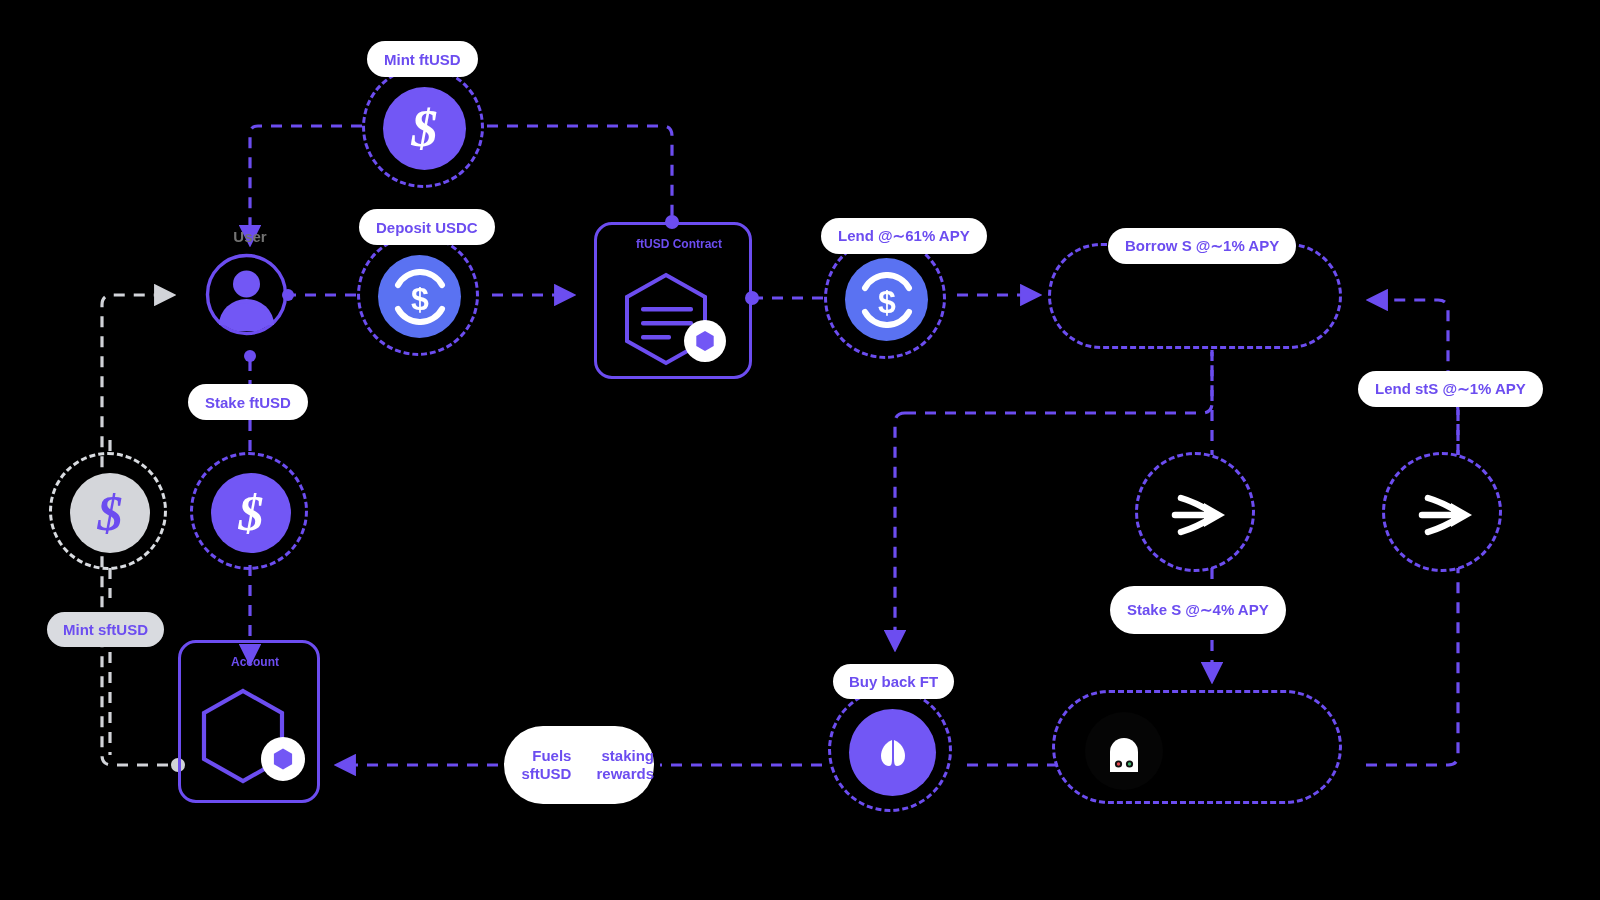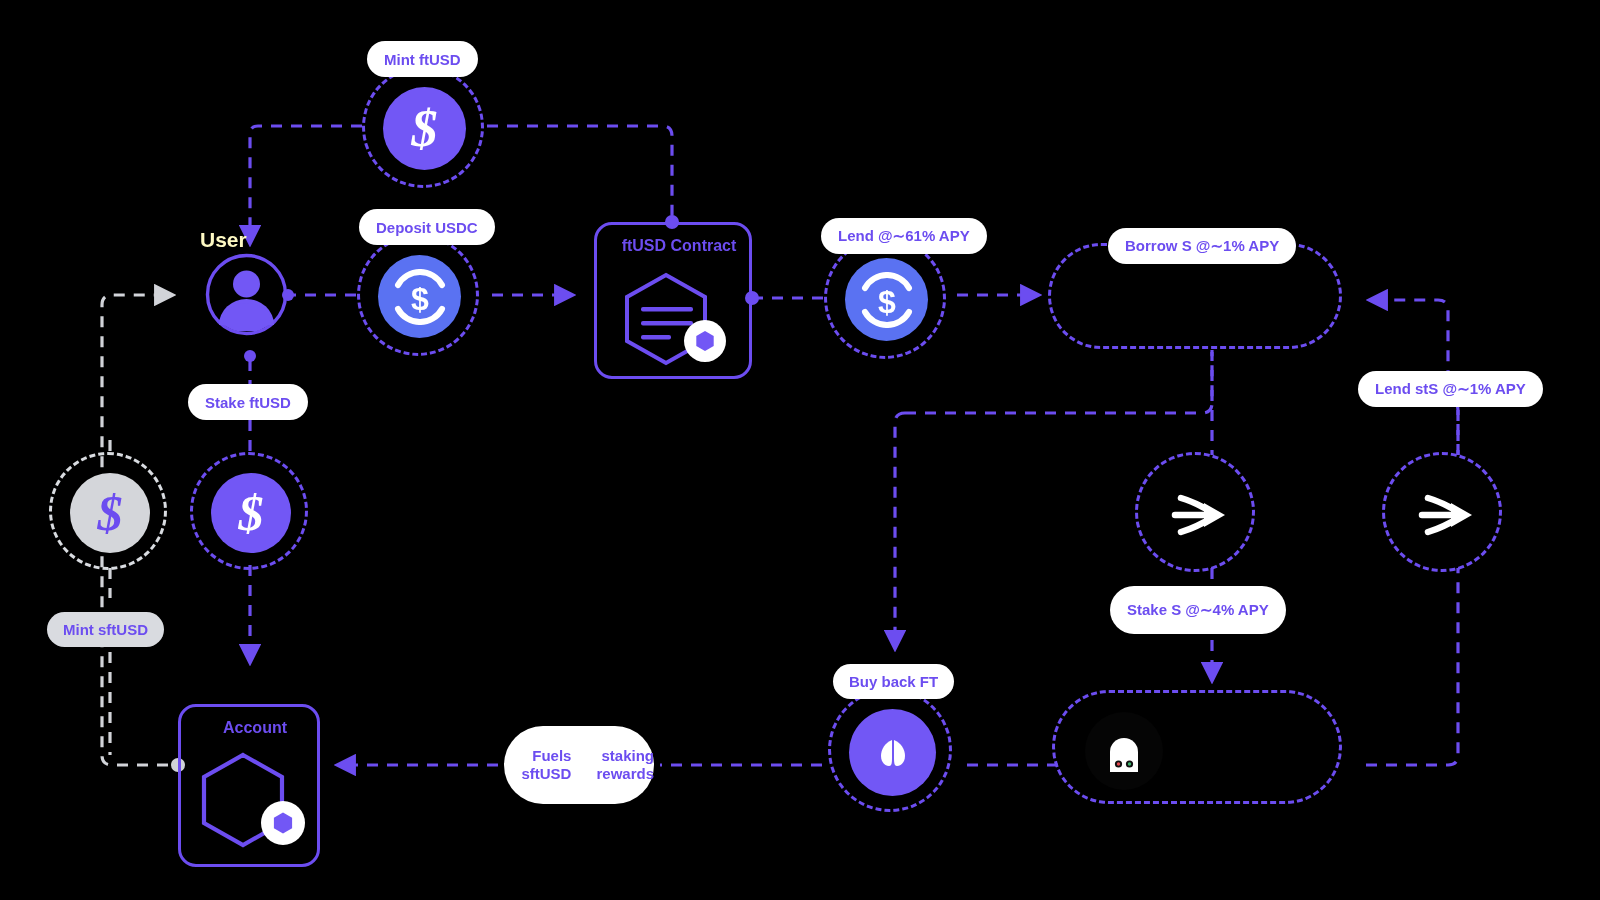--- a/index.html
+++ b/index.html
@@ -25,26 +25,26 @@
   
   .pill{position:absolute;display:flex;align-items:center;justify-content:center;
         background:#fff;color:#6c4df0;border-radius:999px;font-weight:700;
         white-space:nowrap;box-sizing:border-box;z-index:6;text-align:right;}
   .pill.gray{background:#d9dbe0;}
   .pill.two-line{white-space:normal;line-height:1.2;}
 
   
   .box{position:absolute;border:3px solid #6c4df0;border-radius:18px;box-sizing:border-box;}
   .box-title{position:absolute;left:0;right:0;top:12px;text-align:center;color:#6c4df0;
-             font-weight:700;font-size:16px;padding-left:12px;}
+             font-weight:700;font-size:12px;padding-left:12px;}
 
   
   .dpill{position:absolute;border:3px dashed #6c4df0;border-radius:999px;box-sizing:border-box;}
 
-  .plain-label{position:absolute;color:#fef9c3;font-weight:700;font-size:21px;}
+  .plain-label{position:absolute;color:#737373;font-weight:700;font-size:15px;text-align:center;}
 </style>
 </head>
 <body>
 
 <div id="stage">
 
   <svg class="wires" viewBox="0 0 1600 900">
     <defs>
       <marker id="arrP" viewBox="0 0 10 10" refX="8" refY="5" markerWidth="7" markerHeight="7" orient="auto-start-reverse">
         <path d="M0,0 L10,5 L0,10 z" fill="#6c4df0"></path>
@@ -179,21 +179,21 @@
     </div>
   </div>
   <div class="pill gray" style="left:47px;top:612px;height:35px;padding:0 16px;font-size:15px;">Mint sftUSD</div>
 
   <div class="node ring" style="left:190px;top:452px;width:118px;height:118px;">
     <div class="coin purple" style="left:18px;top:18px;width:80px;height:80px;position:absolute;">
       <span class="dollar" style="font-size:50px;">$</span>
     </div>
   </div>
 
-  <div class="box" style="left:178px;top:704px;width:142px;height:163px;">
+  <div class="box" style="left:178px;top:640px;width:142px;height:163px;">
     <div class="box-title">Account</div>
     <svg width="120" height="108" viewBox="0 0 120 108" style="position:absolute;left:14px;top:42px;">
       <path d="M48,6 L87,28 L87,74 L48,96 L9,74 L9,28 Z" fill="none" stroke="#6c4df0" stroke-width="4.2"></path>
       <circle cx="88" cy="74" r="22" fill="#fff"></circle>
       <path d="M88,63.5 L97.1,68.8 L97.1,79.2 L88,84.5 L78.9,79.2 L78.9,68.8 Z" fill="#7257f5"></path>
     </svg>
   </div>
 
   <div class="pill two-line" style="left:504px;top:726px;width:150px;height:78px;font-size:15px;flex-direction:row;">
     <span>Fuels sftUSD</span>

